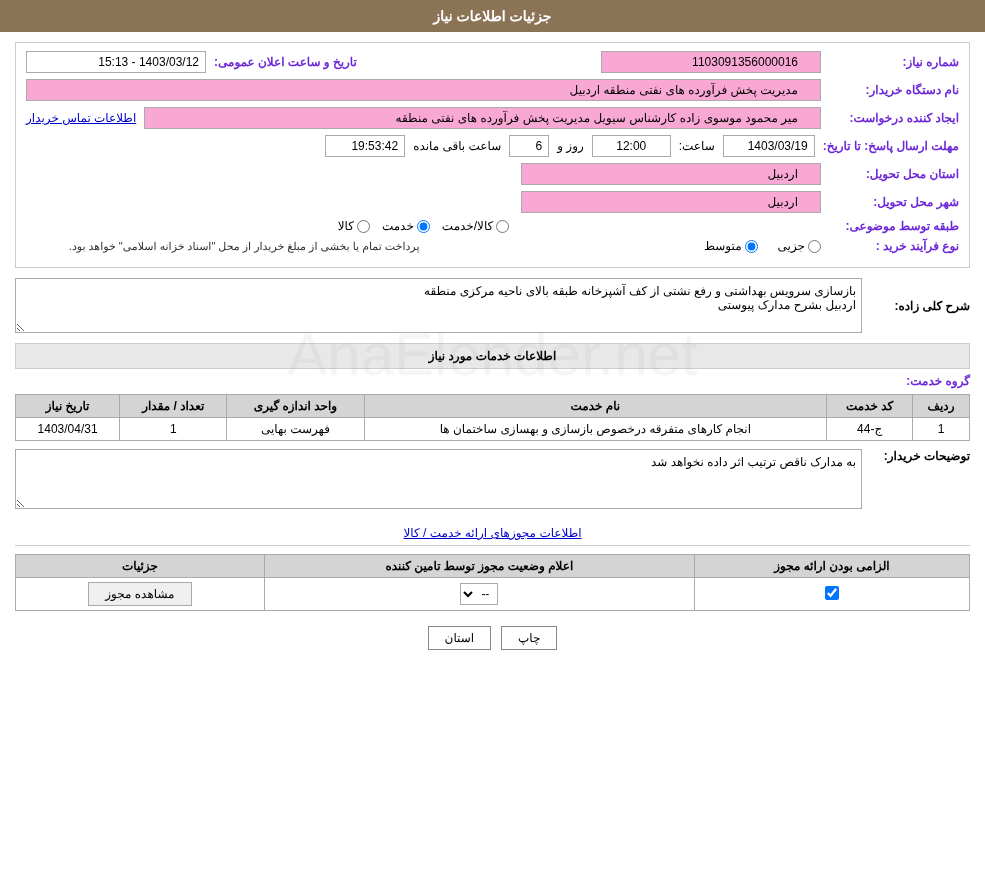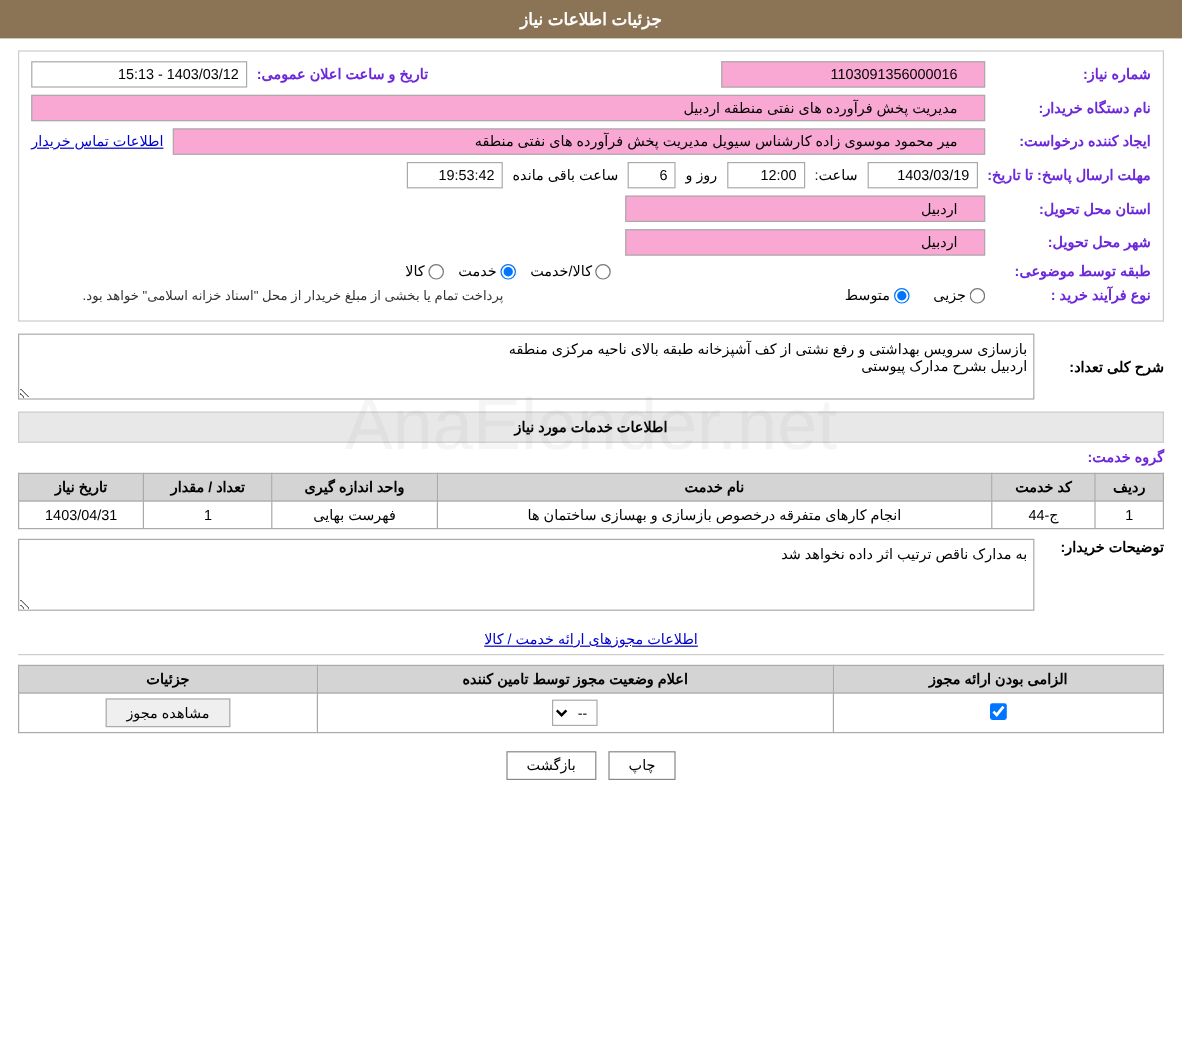--- a/index.html
+++ b/index.html
@@ -231,21 +231,21 @@
       <div class="form-row">
         <span class="label-cell">ایجاد کننده درخواست:</span>
         <div class="value-box">میر محمود موسوی زاده کارشناس سیویل مدیریت پخش فرآورده های نفتی منطقه</div>
         <span class="link-blue">اطلاعات تماس خریدار</span>
       </div>
 
       <div class="form-row">
         <span class="label-cell">مهلت ارسال پاسخ: تا تاریخ:</span>
         <div class="value-box-fixed" style="width:92px;">1403/03/19</div>
         <span>ساعت:</span>
-        <div class="value-box-fixed" style="width:65px;">12:00</div>
+        <div class="value-box-fixed" style="width:79px;text-align:center;">12:00</div>
         <span>روز و</span>
         <div class="value-box-fixed" style="width:40px;">6</div>
         <span>ساعت باقی مانده</span>
         <div class="value-box-fixed" style="width:80px;">19:53:42</div>
       </div>
 
       <div class="form-row">
         <span class="label-cell">استان محل تحویل:</span>
         <div class="value-box" style="max-width:300px;">اردبیل</div>
       </div>
@@ -285,21 +285,21 @@
             <span>متوسط</span>
           </div>
         </div>
         <span style="color:#333; font-size:11px; flex:1;">پرداخت تمام یا بخشی از مبلغ خریدار از محل "اسناد خزانه اسلامی" خواهد بود.</span>
       </div>
 
     </div>
 
     <div style="margin-bottom:10px;">
       <div class="form-row">
-        <span style="font-weight:bold; min-width:100px;">شرح کلی تعداد:</span>
+        <span style="font-weight:bold; min-width:100px;">شرح کلی زاده:</span>
         <textarea class="big-text-area" style="direction: rtl;">بازسازی سرویس بهداشتی و رفع نشتی از کف آشپزخانه طبقه بالای ناحیه مرکزی منطقه
 اردبیل بشرح مدارک پیوستی</textarea>
       </div>
     </div>
 
     <div>
       <div class="sub-section-title">اطلاعات خدمات مورد نیاز</div>
 
       <div class="form-row">
         <span class="label-cell">گروه خدمت:</span>
@@ -360,17 +360,17 @@
             <td>
               <button class="btn">مشاهده مجوز</button>
             </td>
           </tr>
         </tbody>
       </table>
     </div>
 
     <div class="buttons-row">
       <button class="btn btn-print">چاپ</button>
-      <button class="btn btn-back">بازگشت</button>
+      <button class="btn btn-back">استان</button>
     </div>
 
   </div>
 </div>
 
 </body></html>

